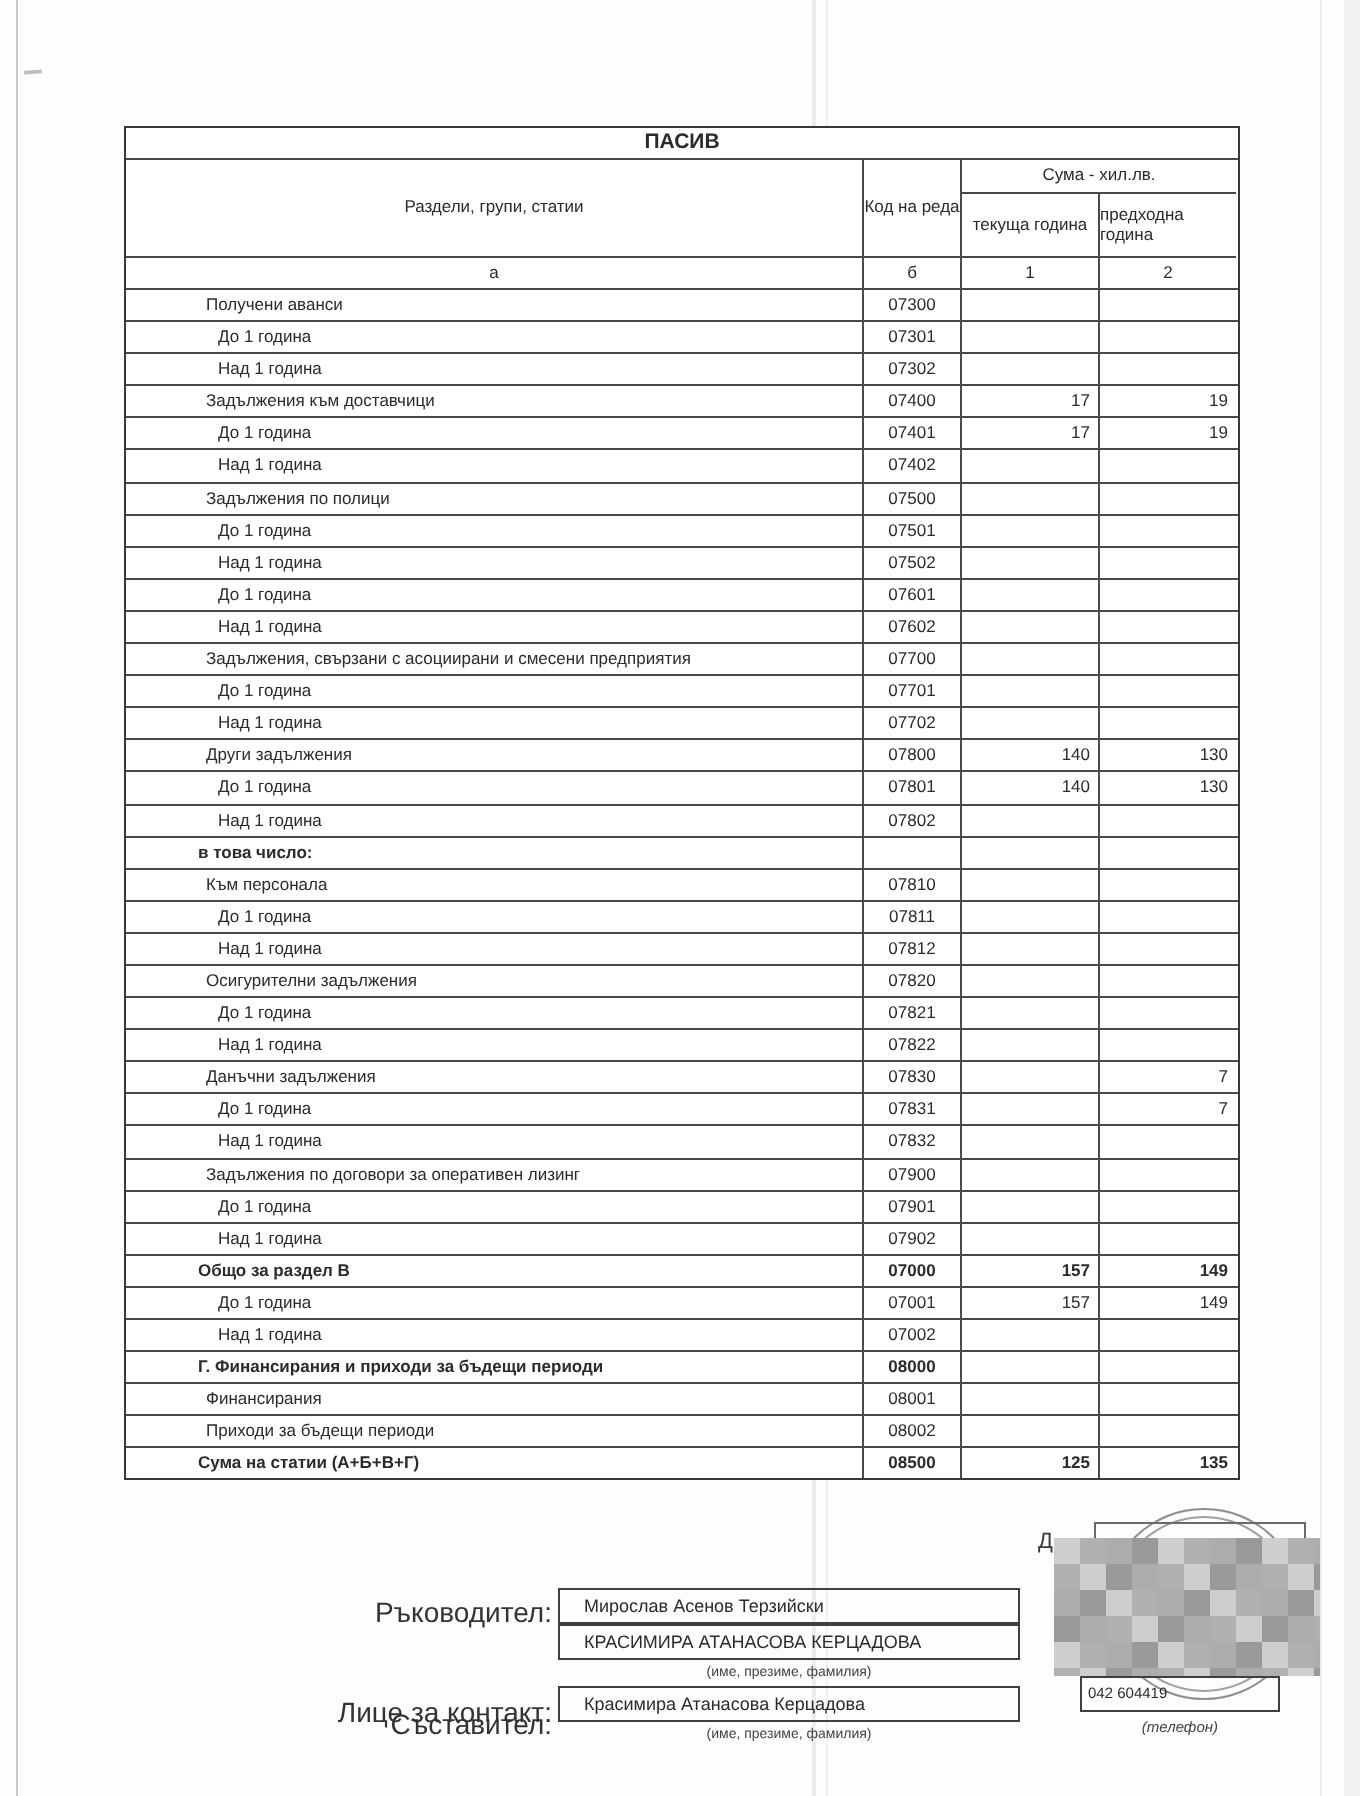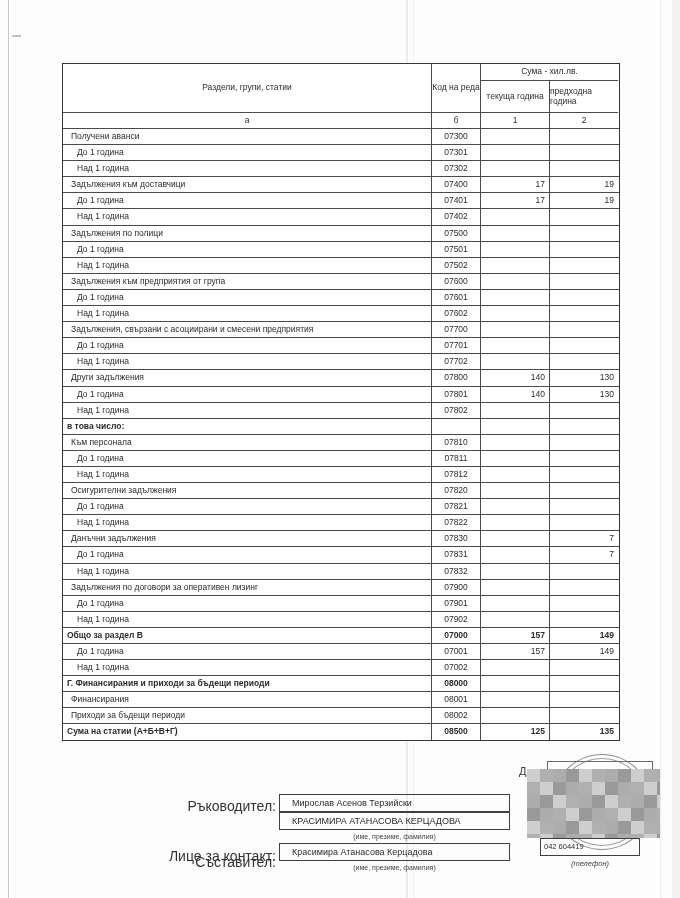--- a/index.html
+++ b/index.html
@@ -38,21 +38,21 @@
   .h-sections{grid-column:1;grid-row:1/3;}
   .h-code{grid-column:2;grid-row:1/3;border-left:1px solid var(--bc);}
   .h-sum{grid-column:3/5;grid-row:1;border-left:1px solid var(--bc);border-bottom:1px solid var(--bc);}
   .h-cur{grid-column:3;grid-row:2;border-left:1px solid var(--bc);}
   .h-prev{grid-column:4;grid-row:2;border-left:1px solid var(--bc);}
   .h-let{grid-row:3;border-top:1px solid var(--bc);font-size:9px;}
   .h-let + .h-let{border-left:1px solid var(--bc);}
 
   .trow{display:grid;grid-template-columns:368px 49px 69px 69px;height:16.1px;border-top:1px solid var(--bc);}
   .trow > div{font-size:8.5px;line-height:15px;overflow:hidden;white-space:nowrap;}
-  .td-label{padding-left:8px;}
+  .td-label{padding-left:8px;margin-left:32px;}
   .td-label.ind1{padding-left:14px;}
   .td-label.sect{padding-left:4px;}
   .td-code{text-align:center;border-left:1px solid var(--bc);}
   .td-val{text-align:right;padding-right:4px;border-left:1px solid var(--bc);}
   .trow.bold .td-label,.trow.bold .td-code,.trow.bold .td-val{font-weight:bold;}
 
   
   .sig-label{position:absolute;width:160px;text-align:right;font-size:14px;color:#333;}
   .sig-box{position:absolute;left:279px;width:231px;height:18px;border:1px solid #3f3f3f;background:transparent;
            font-size:9px;line-height:16px;padding-left:12px;white-space:nowrap;overflow:hidden;}
@@ -77,20 +77,21 @@
 <body>
 
 <div class="edge-left"></div>
 <div class="fold-a"></div>
 <div class="fold-b"></div>
 <div class="edge-right"></div>
 <div class="edge-right2"></div>
 <div class="dash-tl"></div>
 
 <div class="doc-table">
+  <div class="t-title">ПАСИВ</div>
 
   <div class="thead">
     <div class="cell h-sections">Раздели, групи, статии</div>
     <div class="cell h-code">Код на реда</div>
     <div class="cell h-sum">Сума - хил.лв.</div>
     <div class="cell h-cur">текуща година</div>
     <div class="cell h-prev">предходна година</div>
     <div class="cell h-let">а</div>
     <div class="cell h-let">б</div>
     <div class="cell h-let">1</div>
@@ -146,26 +147,20 @@
         <div class="td-val"></div>
         <div class="td-val"></div>
       </div>
       <div class="trow">
         <div class="td-label ind1">Над 1 година</div>
         <div class="td-code">07502</div>
         <div class="td-val"></div>
         <div class="td-val"></div>
       </div>
       <div class="trow">
-        <div class="td-label">Задължения към предприятия от група</div>
-        <div class="td-code">07600</div>
-        <div class="td-val"></div>
-        <div class="td-val"></div>
-      </div>
-      <div class="trow">
         <div class="td-label ind1">До 1 година</div>
         <div class="td-code">07601</div>
         <div class="td-val"></div>
         <div class="td-val"></div>
       </div>
       <div class="trow">
         <div class="td-label ind1">Над 1 година</div>
         <div class="td-code">07602</div>
         <div class="td-val"></div>
         <div class="td-val"></div>

